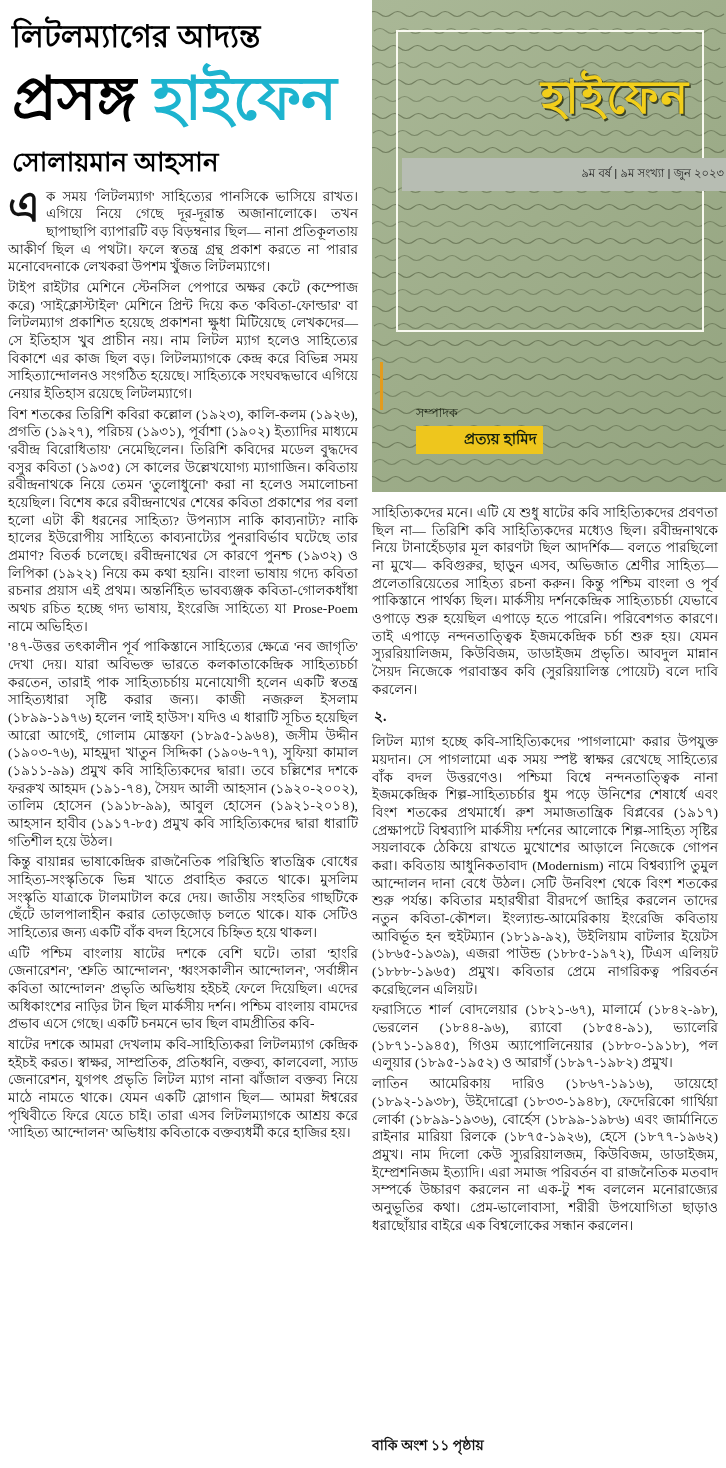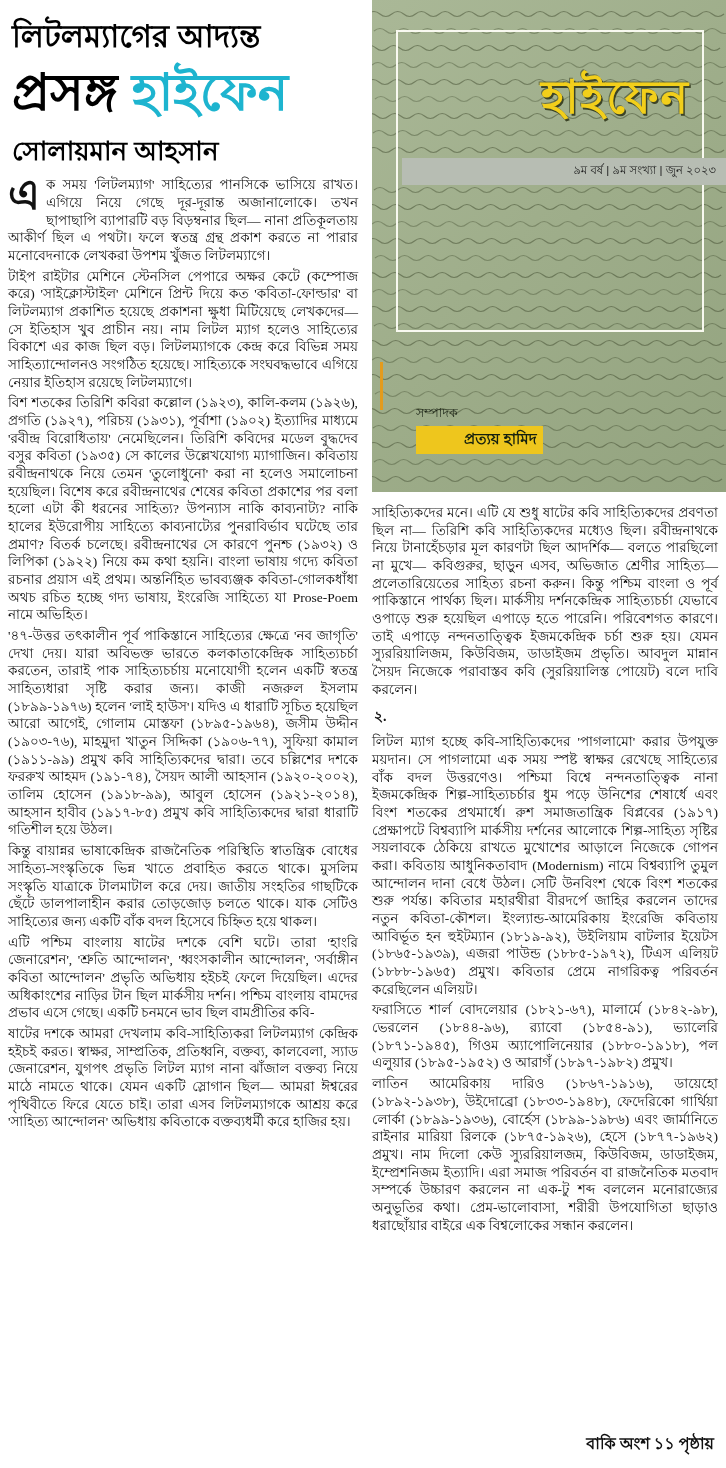--- a/index.html
+++ b/index.html
@@ -9,36 +9,36 @@
     position:relative; overflow:hidden;
     padding:6px 8px; display:flex; gap:14px;
     font-family:"Liberation Serif", serif; color:#111;
   }
   .col-left { flex:0 0 350px; display:flex; flex-direction:column; }
   .col-right { flex:1 1 auto; display:flex; flex-direction:column; min-width:0; }
 
   
   .headline { padding:12px 4px 8px; }
   .kicker { font-family:"Liberation Sans", sans-serif; font-weight:700; font-size:31px; line-height:1.25; color:#000; }
-  .title  { font-family:"Liberation Sans", sans-serif; font-weight:700; font-size:51px; line-height:1.25; margin-top:4px; color:#000; }
+  .title  { font-family:"Liberation Sans", sans-serif; font-weight:700; font-size:60px; line-height:1.25; margin-top:4px; color:#000; }
   .title .accent { }
   .author { font-family:"Liberation Sans", sans-serif; font-weight:700; font-size:26px; line-height:1.3; margin-top:10px; color:#000; }
 
   
   .para {
     font-size:13.5px; line-height:1.31; text-align:justify;
     margin:0 0 3px 0; word-break:normal;
   }
   .dropcap {
     float:left; font-size:42px; line-height:34px; font-weight:700;
     padding:2px 6px 0 0;
   }
   .section-marker { font-size:14px; font-weight:700; margin:4px 0 4px 2px; text-align:left; }
   .continuation {
-    margin-top:auto; text-align:right; font-weight:700; font-size:16px;
+    margin-top:auto; font-weight:700; font-size:14px;
     padding:6px 4px 4px 0; font-family:"Liberation Serif", serif;
   }
 
   
   .cover {
     position:relative; height:492px; margin:-6px -8px 12px 0;
     background:linear-gradient(135deg,#aab897 0%,#9fae8b 45%,#93a37f 100%);
     overflow:hidden; flex:0 0 auto;
   }
   .cover svg.texture { position:absolute; inset:0; width:100%; height:100%; }
@@ -46,23 +46,23 @@
     position:absolute; left:24px; top:30px; right:22px; height:302px;
     border:2px solid rgba(253,253,245,.95); pointer-events:none;
   }
   .cover-masthead {
     position:absolute; top:62px; right:36px;
     font-family:"Liberation Sans", sans-serif; font-weight:700; font-size:46px;
     letter-spacing:2px;
     text-shadow:1.5px 1.5px 0 #3c4427, -1px -1px 0 rgba(60,68,39,.6);
   }
   .cover-issue-bar {
-    position:absolute; top:158px; left:30px; right:0; height:27px;
+    position:absolute; top:158px; left:30px; right:0; height:33px;
     background:#b7bdb3; display:flex; align-items:center; justify-content:flex-end;
-    padding-right:10px; font-size:11.5px; color:#1d1d1d;
+    padding-right:2px; font-size:11.5px; color:#1d1d1d;
     font-family:"Liberation Sans", sans-serif;
   }
   .cover-editor { position:absolute; left:44px; top:404px; }
   .cover-editor .label { font-size:12.5px; color:#1c2416; margin-bottom:2px; font-family:"Liberation Sans", sans-serif; }
   .cover-editor .name {
     display:inline-block; font-size:15px; font-weight:700; color:#15200f;
     padding:1px 6px 2px 4px; font-family:"Liberation Sans", sans-serif;
   }
   .cover-accent-mark {
     position:absolute; left:8px; top:362px; width:3px; height:48px; background:#e39b1d;

